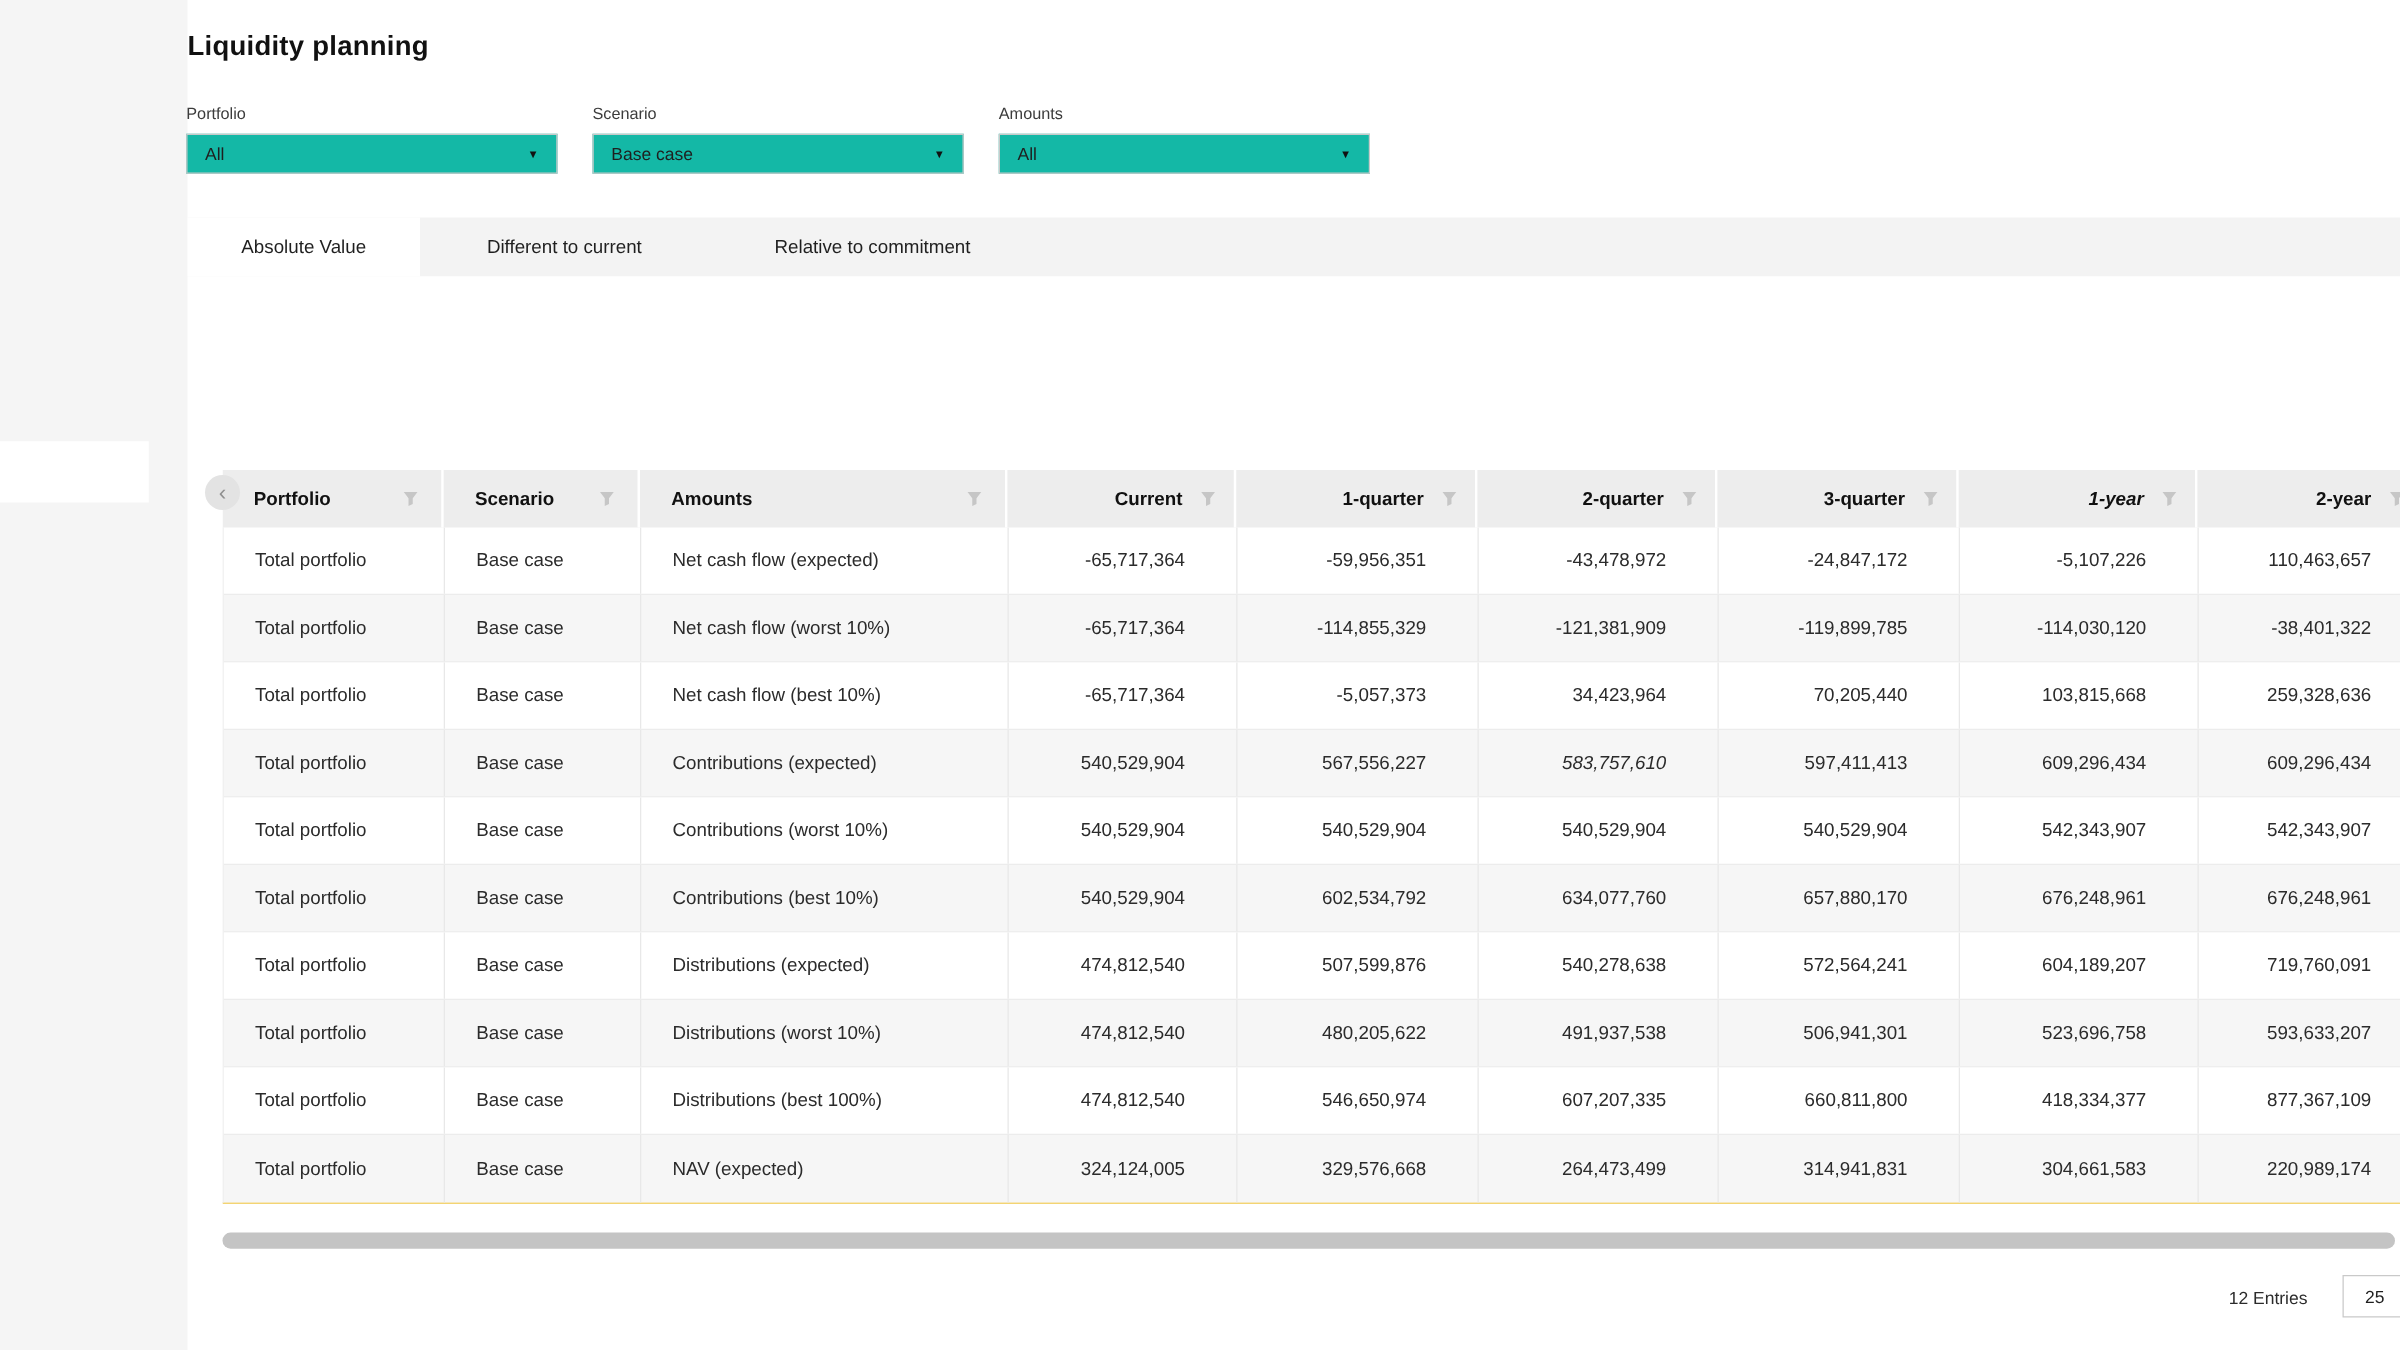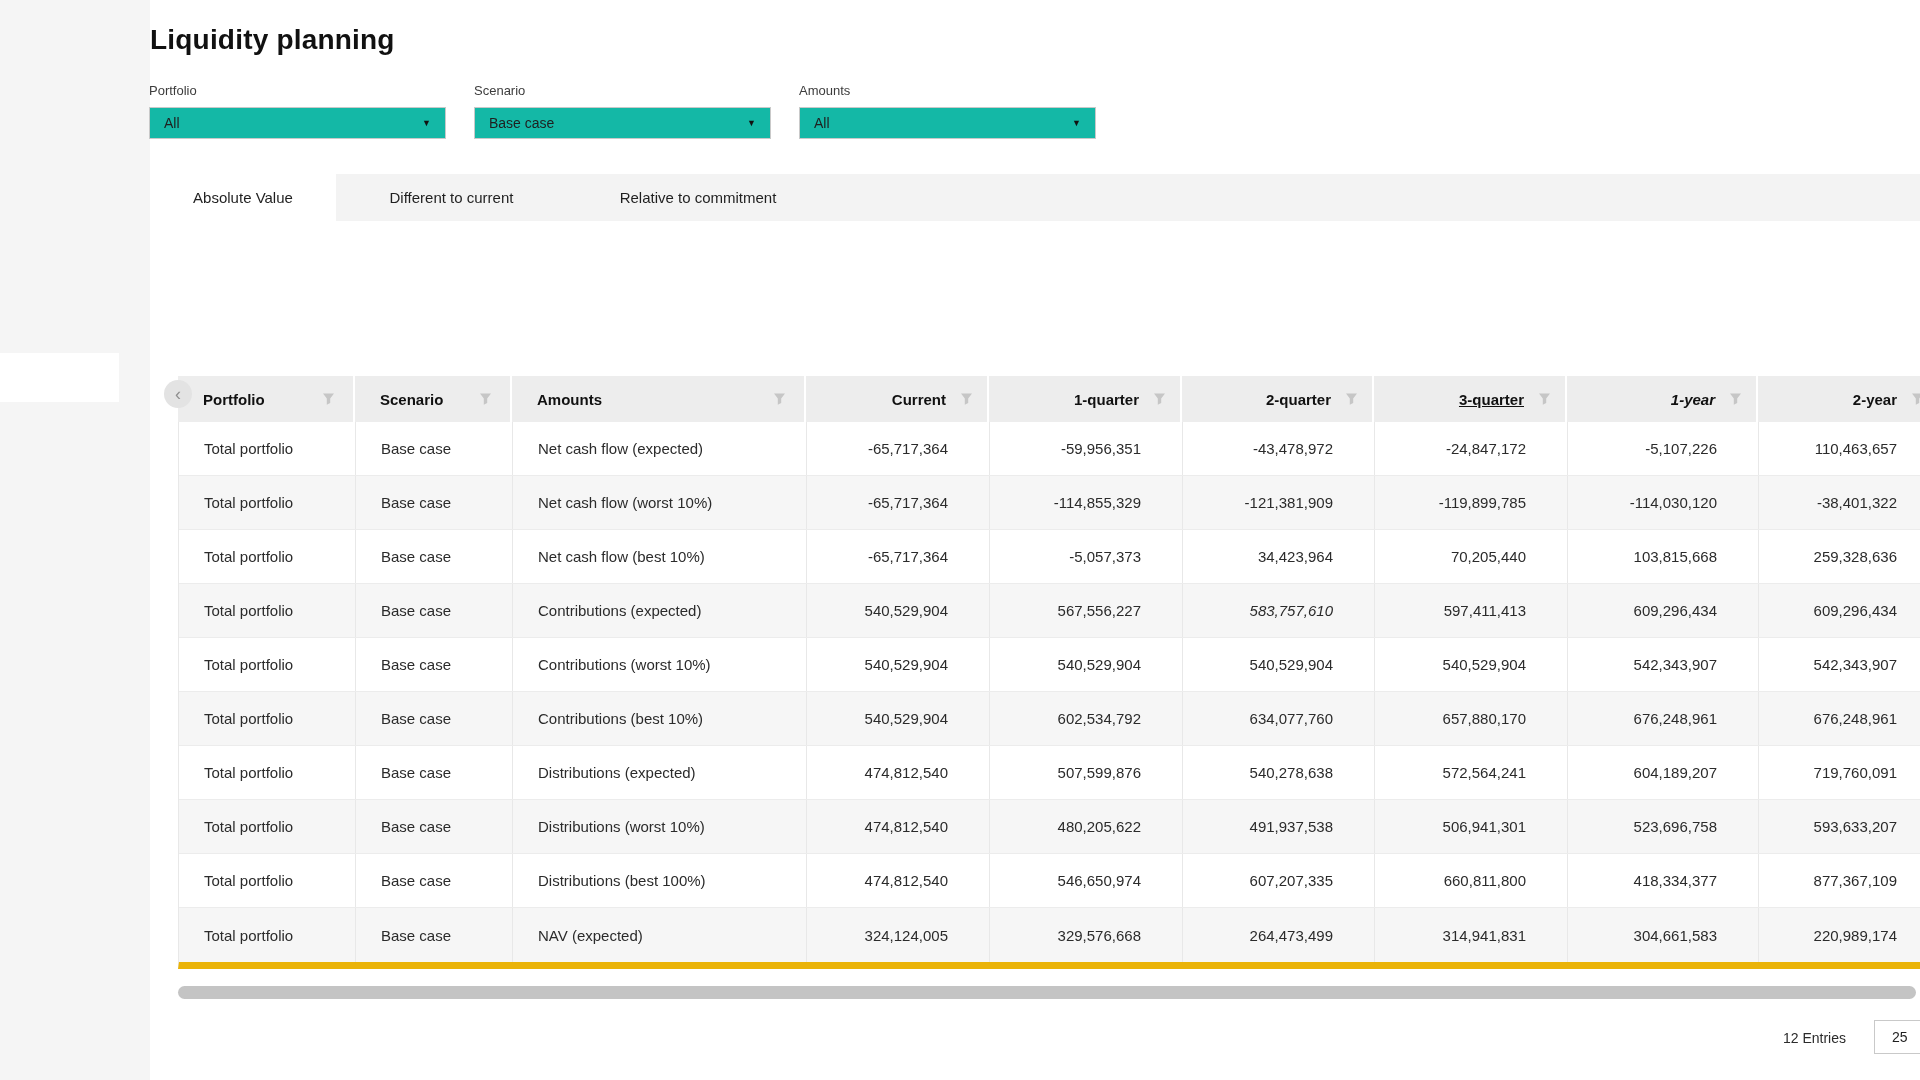--- a/index.html
+++ b/index.html
@@ -5,21 +5,21 @@
   * { margin:0; padding:0; box-sizing:border-box; }
   html,body { width:1920px; height:1080px; overflow:hidden; background:#fff;
     font-family:"Liberation Sans", sans-serif; color:#222; }
   .abs { position:absolute; }
 
   
   .left-rail { left:0; top:0; width:150px; height:1080px; background:#f5f5f5; }
   .float-white-box { left:0; top:353px; width:119px; height:49px; background:#ffffff; }
 
   
-  .page-title { left:150px; top:24px; font-size:28px; font-weight:bold; color:#111; letter-spacing:.2px; }
+  .page-title { left:150px; top:24px; font-size:22px; font-weight:bold; color:#111; letter-spacing:.2px; }
 
   
   .filter { position:absolute; top:83px; width:297px; }
   .filter-label { font-size:13px; color:#3c3c3c; display:block; margin-bottom:9px; }
   .select { height:32px; border:1px solid #c9c9c9; background:#14b8a6; display:flex;
     align-items:center; padding:0 14px; font-size:14px; color:#1f1f1f; cursor:pointer; }
   .select .caret { margin-left:auto; font-size:9px; color:#111; }
 
   
   .tab-band { left:150px; top:174px; right:0; height:47px; background:#f3f3f3; display:flex; }
@@ -33,21 +33,21 @@
   .t-row { display:flex; width:1760px; }
   .thead { height:46px; }
   .th { position:relative; background:#ededed; border-right:2px solid #ffffff;
     display:flex; align-items:center; font-size:15px; font-weight:bold; color:#111; cursor:pointer; }
   .th:last-child { border-right:none; }
   .th .th-label { padding-left:25px; }
   .th.right { justify-content:flex-end; }
   .th.right .th-label { padding-left:0; padding-right:41px; }
   .funnel { position:absolute; right:18px; top:50%; transform:translateY(-50%); line-height:0; cursor:pointer; }
   .th.right .funnel { right:14px; }
-  .tbody { border-left:1px solid #e8e8e8; border-bottom:7px solid #eab308; }
+  .tbody { border-left:1px solid #e8e8e8; border-bottom:1px solid #eab308; }
   .tr { height:54px; background:#fff; border-bottom:1px solid #ececec; }
   .tr:last-child { border-bottom:none; }
   .tr.stripe { background:#f6f6f6; }
   .td { display:flex; align-items:center; font-size:15px; color:#2b2b2b;
     border-right:1px solid #e8e8e8; padding-left:25px; }
   .td.right { justify-content:flex-end; padding-left:0; padding-right:41px; }
 
   
   .scroll-left-btn { left:164px; top:380px; width:28px; height:28px; border-radius:50%;
     background:#e3e3e3; display:flex; align-items:center; justify-content:center;
@@ -132,21 +132,21 @@
         <span class="funnel"><svg width="13" height="13" viewBox="0 0 13 13">
             <path d="M1 1 h11 L8.2 6 v4.6 l-3.4 1.6 V6 Z" fill="#c6c6c6"></path>
           </svg></span>
       </div>
       <div class="th right" style="width: 192px;">
         <span class="th-label">2-quarter</span>
         <span class="funnel"><svg width="13" height="13" viewBox="0 0 13 13">
             <path d="M1 1 h11 L8.2 6 v4.6 l-3.4 1.6 V6 Z" fill="#c6c6c6"></path>
           </svg></span>
       </div>
-      <div class="th right" style="width: 193px; text-decoration: underline;">
+      <div class="th right" style="width: 193px;">
         <span class="th-label">3-quarter</span>
         <span class="funnel"><svg width="13" height="13" viewBox="0 0 13 13">
             <path d="M1 1 h11 L8.2 6 v4.6 l-3.4 1.6 V6 Z" fill="#c6c6c6"></path>
           </svg></span>
       </div>
       <div class="th right" style="width: 191px; font-style: italic;">
         <span class="th-label">1-year</span>
         <span class="funnel"><svg width="13" height="13" viewBox="0 0 13 13">
             <path d="M1 1 h11 L8.2 6 v4.6 l-3.4 1.6 V6 Z" fill="#c6c6c6"></path>
           </svg></span>

